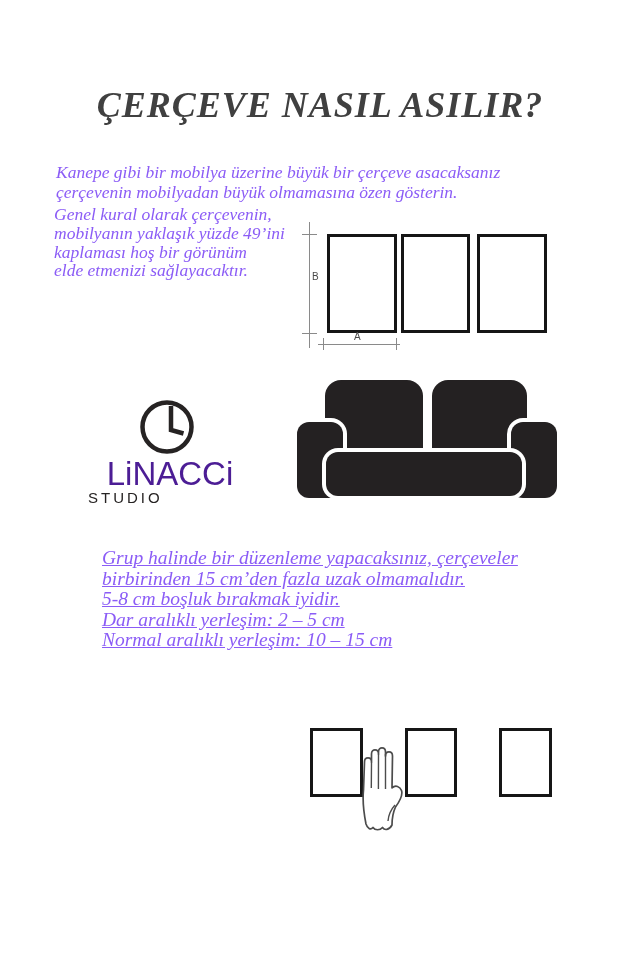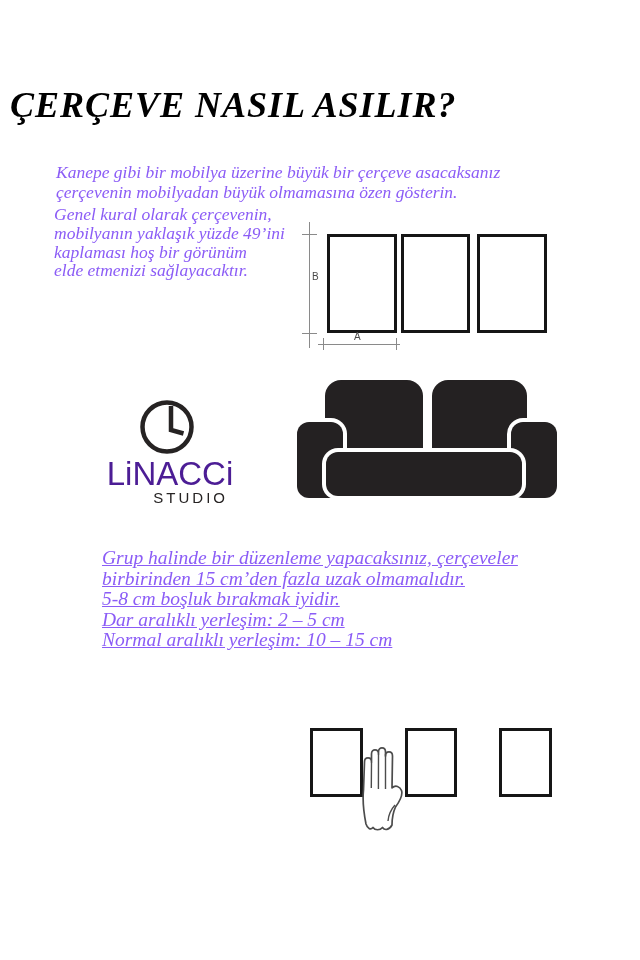--- a/index.html
+++ b/index.html
@@ -4,23 +4,23 @@
 <style>
   html,body{margin:0;padding:0;background:#e8e8e8;}
   .page{
     position:relative;width:640px;height:960px;margin:0 auto;
     background:#ffffff;overflow:hidden;
     font-family:"Liberation Serif","DejaVu Serif",serif;
     color:#1d1c1c;
   }
   .abs{position:absolute;}
   .title{
-    left:10px;top:84px;width:620px;text-align:left;
+    left:10px;top:84px;width:620px;text-align:center;
     font-style:italic;font-weight:bold;font-size:36px;letter-spacing:1px;
-    color:#000000;white-space:nowrap;
+    color:#404040;white-space:nowrap;
   }
   .para{white-space:pre-line;font-style:italic;color:#8b5cf6;}
   .para-intro{left:56px;top:163px;font-size:17.5px;line-height:19.5px;width:480px;}
   .para-rule{left:54px;top:205px;font-size:17.5px;line-height:18.8px;width:260px;}
   .para-spacing{left:102px;top:548px;font-size:19.5px;line-height:20.6px;width:460px;text-decoration:underline;}
   .para-tip{left:104px;top:855px;font-size:15.5px;line-height:19.5px;width:500px;}
 
   
   .frame{position:absolute;background:#fff;border:3px solid #161616;box-sizing:border-box;}
   .frame-thin{border-width:3px;}
@@ -33,21 +33,21 @@
     font-style:normal;font-size:10px;color:#4a4a4a;
   }
 
   
   .logo-word{
     left:100px;top:455px;width:140px;text-align:center;
     font-family:"Liberation Sans","DejaVu Sans",sans-serif;
     font-size:33px;font-weight:400;letter-spacing:0px;color:#4c1d95;white-space:nowrap;
   }
   .logo-sub{
-    left:88px;top:489px;width:140px;text-align:right;
+    left:88px;top:489px;width:140px;text-align:left;
     font-family:"Liberation Sans","DejaVu Sans",sans-serif;
     font-size:15px;letter-spacing:3px;color:#262323;white-space:nowrap;
   }
 
   
   .sofa-part{position:absolute;background:#242122;}
   .sofa-back{border-radius:16px 16px 0 0;z-index:1;}
   .sofa-arm{border-radius:12px;z-index:2;box-shadow:0 0 0 4px #ffffff;}
   .sofa-seat{border-radius:12px;z-index:3;box-shadow:0 0 0 4px #ffffff;}
 </style>

